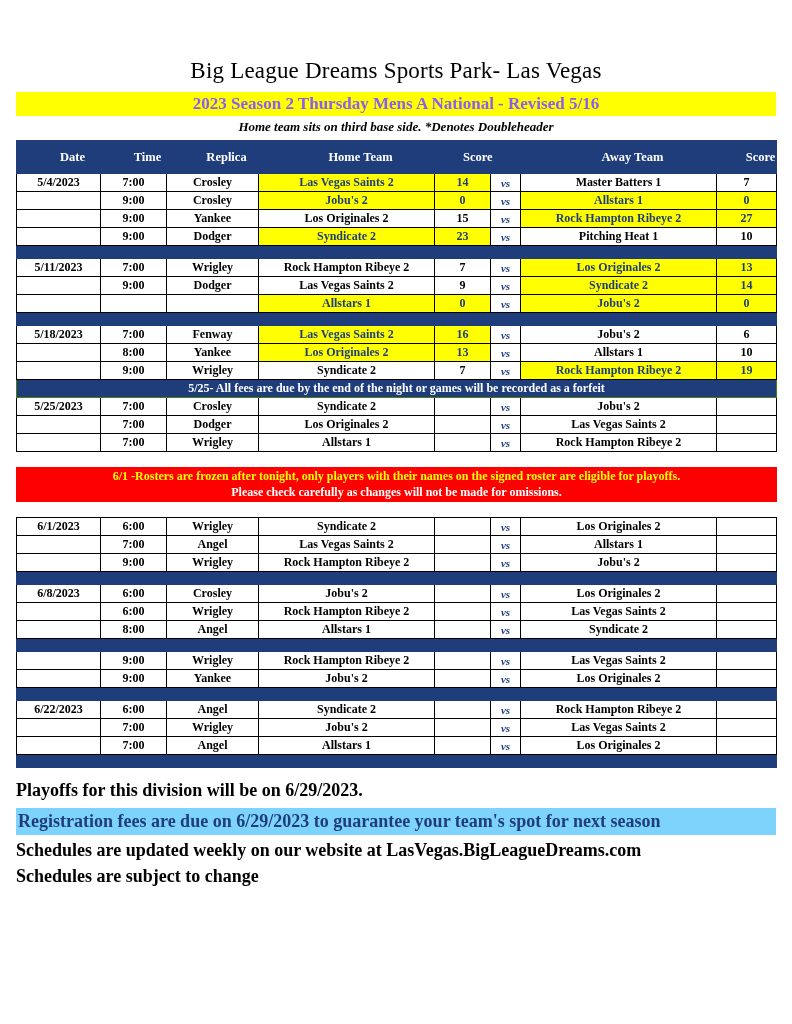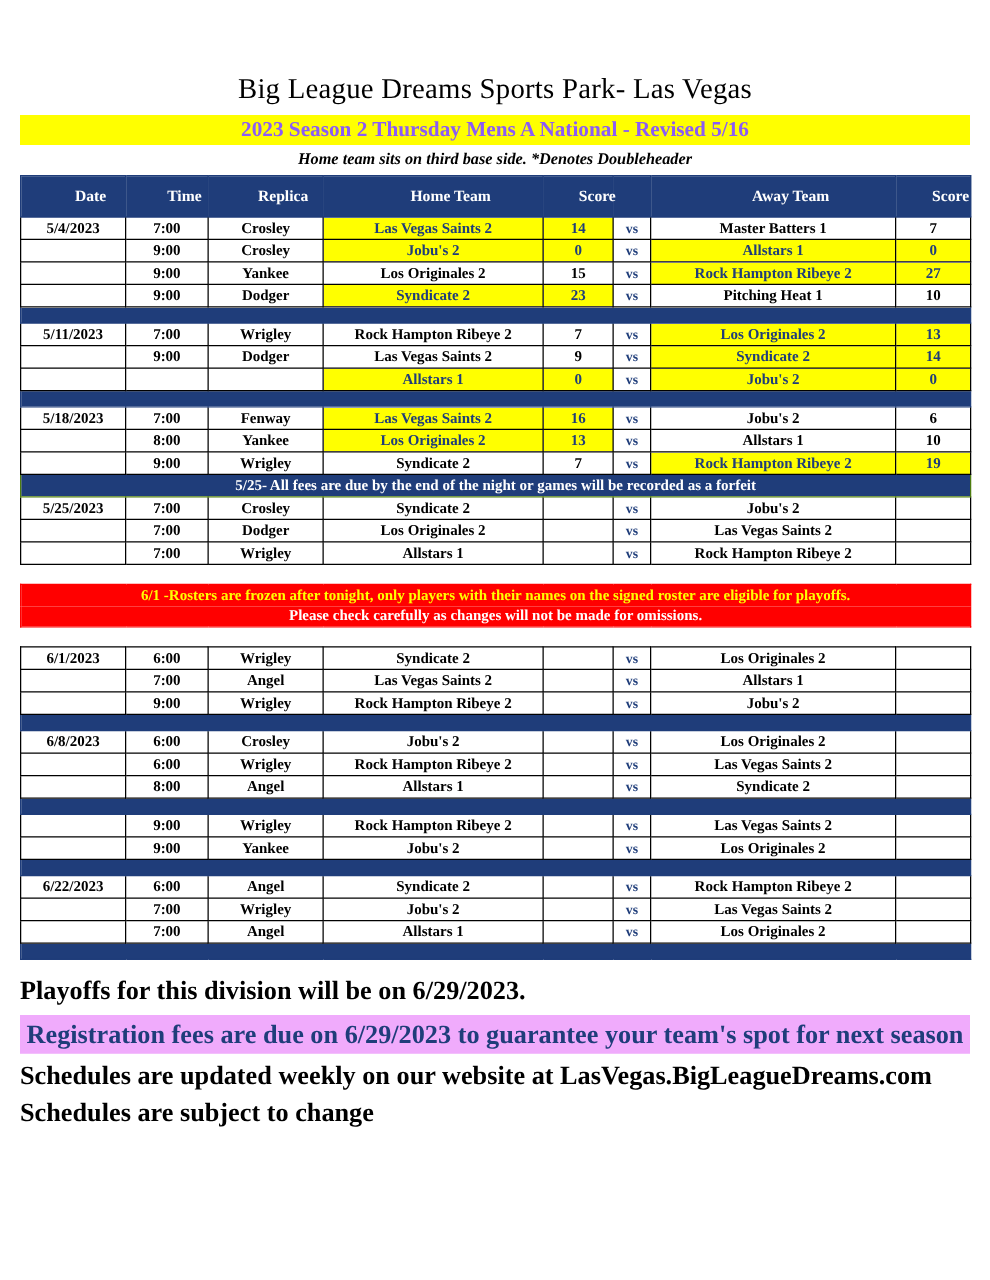--- a/index.html
+++ b/index.html
@@ -27,31 +27,31 @@
 
   th {
     background:#1f3d7a; color:#ffffff; font-size:12.5px; font-weight:bold;
     height:33px; border:1px solid #1f3d7a; text-align:center;padding-left:28px;
   }
   td {
     border:1px solid #000; height:18px; font-size:12px; font-weight:bold;
     text-align:center; color:#000; overflow:hidden; white-space:nowrap; padding:0 1px;
   }
   td.hl { background:#ffff00; color:#1f3d7a; }
-  td.vs { color:#1f3d7a; font-size:11px;margin-top:48px; }
+  td.vs { color:#1f3d7a; font-style:italic; font-size:11px;margin-top:48px; }
   td.sep { background:#1f3d7a; height:13px; border:1px solid #1f3d7a; }
   td.blankrow { border:none; background:#ffffff; height:16px; }
   td.notice { text-align:center; }
   td.notice.navy { background:#1f3d7a; color:#ffffff; border:1px solid #4d7c0f; height:18px; }
   td.notice.red-yellow { background:#ff0000; color:#ffff00; border:1px solid #ff0000; border-bottom:none; height:17px; }
   td.notice.red-white { background:#ff0000; color:#ffffff; border:1px solid #ff0000; border-top:none; height:17px; }
 
   .footer { margin:12px 16px 0; }
-  .f-line { font-weight:bold; font-size:21px; margin-top:5px; color:#000; }
-  .f-line.highlight { background:#f0abfc; color:#1f3d7a; padding:3px 2px; margin-top:7px; margin-bottom:2px;text-align:center; }
+  .f-line { font-weight:bold; font-size:18px; margin-top:5px; color:#000; }
+  .f-line.highlight { background:#7dd3fc; color:#1f3d7a; padding:3px 2px; margin-top:7px; margin-bottom:2px; }
 </style>
 </head>
 <body>
 
 <div class="page">
   <div class="title">Big League Dreams Sports Park- Las Vegas</div>
   <div class="banner">2023 Season 2 Thursday Mens A National - Revised 5/16</div>
   <div class="note">Home team sits on third base side.  *Denotes Doubleheader</div>
 
   <table class="sched">

